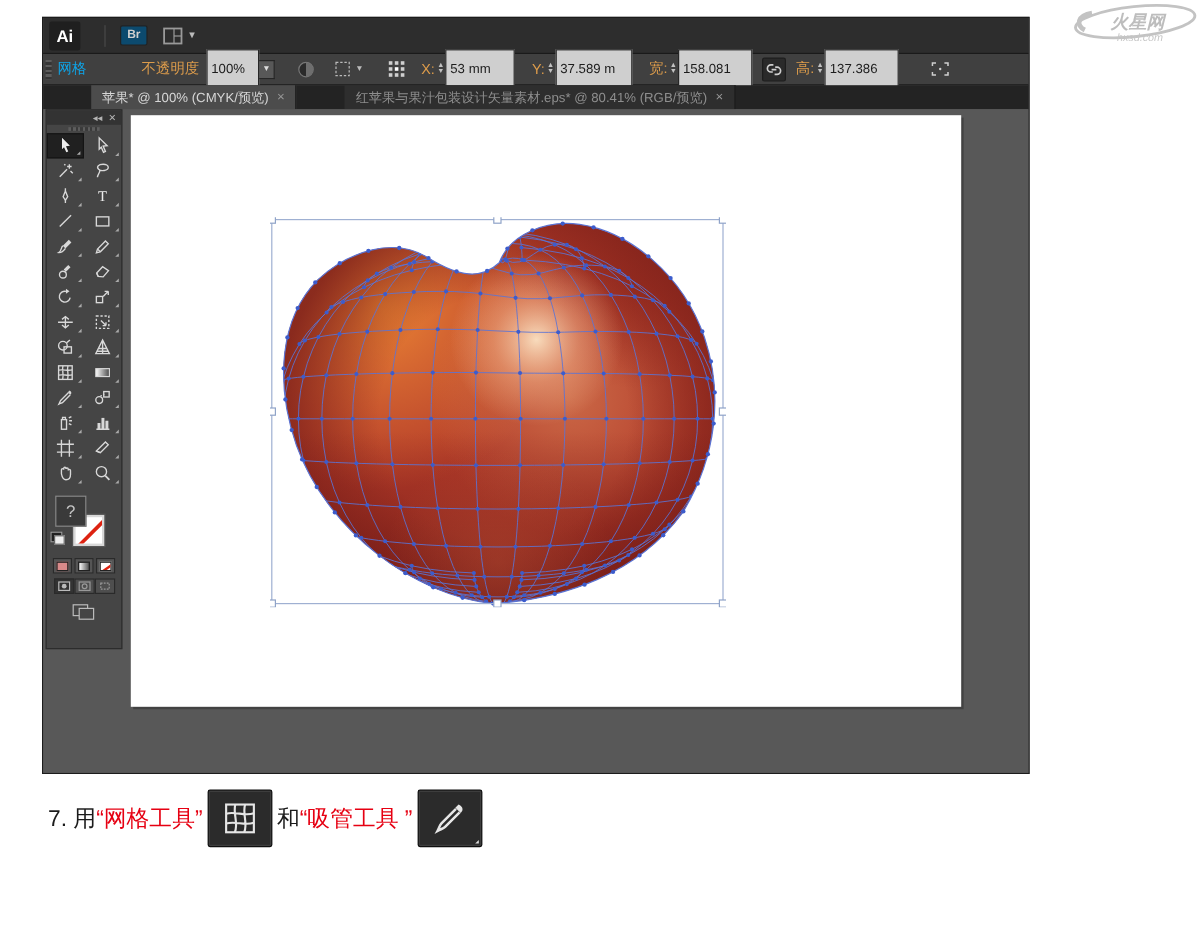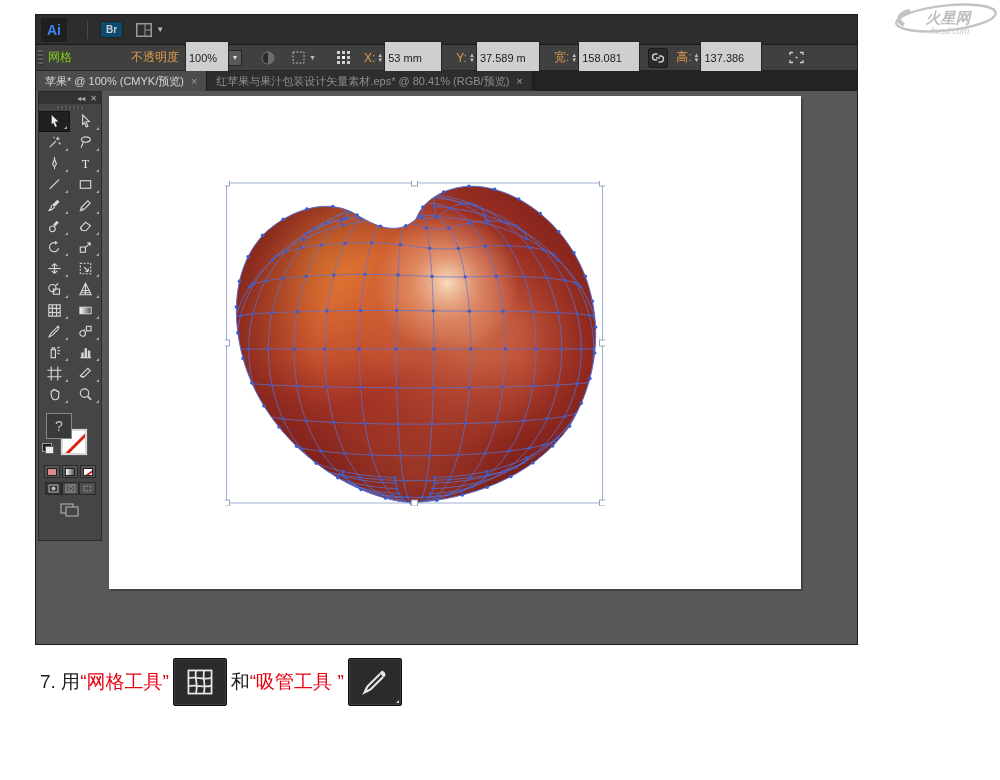--- a/index.html
+++ b/index.html
@@ -8,45 +8,45 @@
   #page { position:relative; width:1000px; height:780px; background:#fff; overflow:hidden; }
 
   
   .watermark { position:absolute; top:3px; right:2px; width:108px; height:36px; opacity:.85; }
 
   
   .ai-window { position:absolute; left:35px; top:14px; width:823px; height:631px; background:#585858; border:1px solid #1c1c1c; }
 
   
   .menu-bar { position:absolute; left:0; top:0; width:100%; height:30px; background:#2d2d2d; display:flex; align-items:center; border-bottom:1px solid #1a1a1a; }
-  .ai-logo { width:26px; height:24px; margin:0 8px 0 5px; background:#1f1f1f; color:#3b82f6; font-weight:bold; font-size:14px; display:flex; align-items:center; justify-content:center; border-radius:2px; }
+  .ai-logo { width:26px; height:24px; margin:0 8px 0 5px; background:#1f1f1f; color:#ffffff; font-weight:bold; font-size:14px; display:flex; align-items:center; justify-content:center; border-radius:2px; }
   .menu-items { display:flex; }
   .menu-item { color:#c9c9c9; font-size:12px; padding:4px 9px; white-space:nowrap; cursor:default; }
   .menu-right { margin-left:12px; display:flex; align-items:center; gap:12px; }
   .menu-sep { width:1px; height:18px; background:#4a4a4a; }
   .br-btn { background:#0c4a6e; border:1px solid #222; color:#cfcfcf; font-size:10px; font-weight:bold; padding:2px 5px; border-radius:2px; }
   .ws-btn { display:flex; align-items:center; gap:3px; }
   .ws-btn .caret { color:#bbb; font-size:8px; }
 
   
   .options-bar { position:absolute; left:0; top:30px; width:100%; height:26px; background:#404040; border-bottom:1px solid #242424; display:flex; align-items:center; font-size:12px; }
   .grip { width:5px; height:16px; margin:0 5px 0 2px; background:repeating-linear-gradient(to bottom,#5d5d5d 0 2px,#353535 2px 4px); }
-  .opt-label { color:#84cc16; margin-right:23px; }
+  .opt-label { color:#0ea5e9; margin-right:10px; }
   .opt-accent { color:#dd9c4b; margin-right:6px; }
   .opt-input { background:#cfcfcf; color:#1c1c1c; border:1px solid #262626; height:16px; font-size:11px; padding:16px 3px; display:inline-flex; align-items:center; }
   .combo-caret { width:13px; height:16px; background:#585858; border:1px solid #262626; border-left:none; color:#ddd; font-size:7px; display:inline-flex; align-items:center; justify-content:center; }
   .opt-gap { width:12px; }
   .stepper { display:inline-flex; flex-direction:column; margin-right:1px; }
   .stepper span { font-size:6px; color:#c2c2c2; line-height:5px; }
   .icon-btn { display:inline-flex; align-items:center; justify-content:center; width:20px; height:20px; }
   .icon-btn.pressed { background:#2a2a2a; border:1px solid #1d1d1d; border-radius:2px; }
 
   
   .tab-bar { position:absolute; left:0; top:56px; width:100%; height:20px; background:#232323; display:flex; align-items:flex-end; }
-  .doc-tab { height:20px; display:flex; align-items:center; gap:7px; padding:0 9px; font-size:11px; white-space:nowrap; border-right:1px solid #191919; }
+  .doc-tab { height:20px; display:flex; align-items:center; gap:7px; padding:0 9px; font-size:11px; white-space:nowrap; border-right:1px solid #191919;margin-left:40px; }
   .doc-tab.active { background:#4c4c4c; color:#d6d6d6; }
   .doc-tab.inactive { background:#2e2e2e; color:#8e8e8e; }
   .tab-close { font-size:11px; color:#9a9a9a; }
 
   
   .content { position:absolute; left:0; top:76px; width:100%; height:553px; background:#585858; }
   .artboard { position:absolute; left:73px; top:5px; width:692px; height:493px; background:#ffffff; box-shadow:2px 2px 0 rgba(0,0,0,.25); }
 
   
   .toolbox { position:absolute; left:2px; top:0px; width:64px; height:450px; background:#454545; border:1px solid #2c2c2c; }

